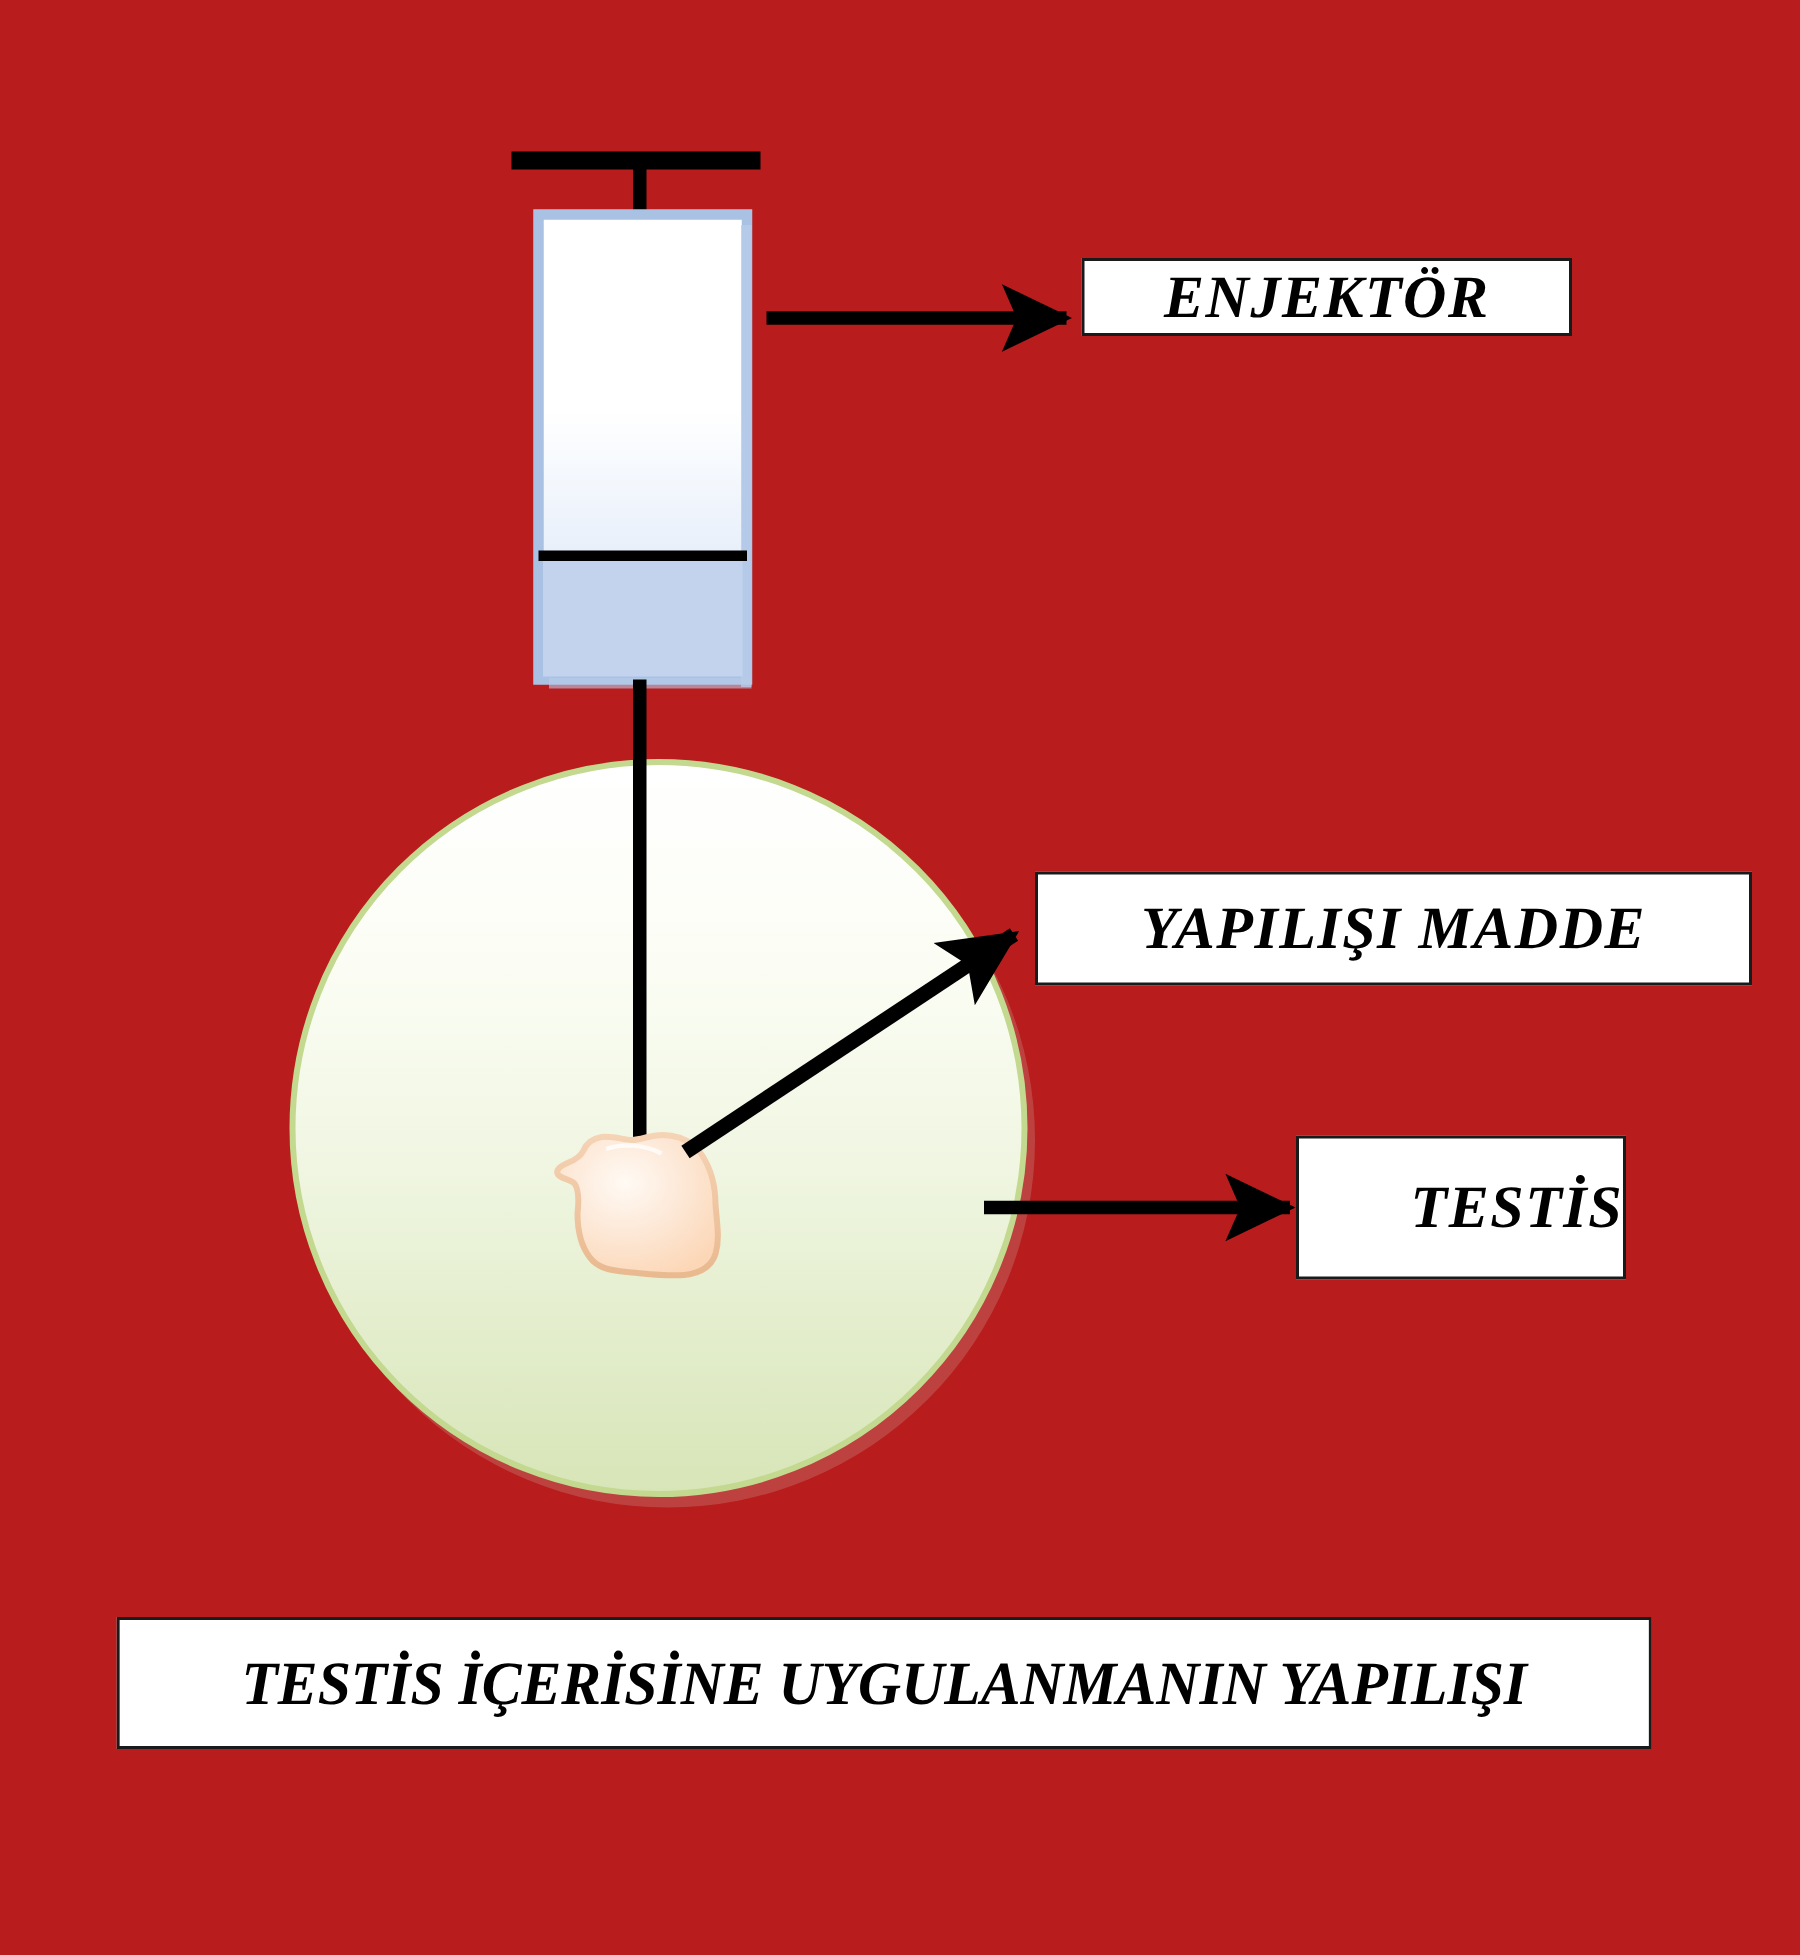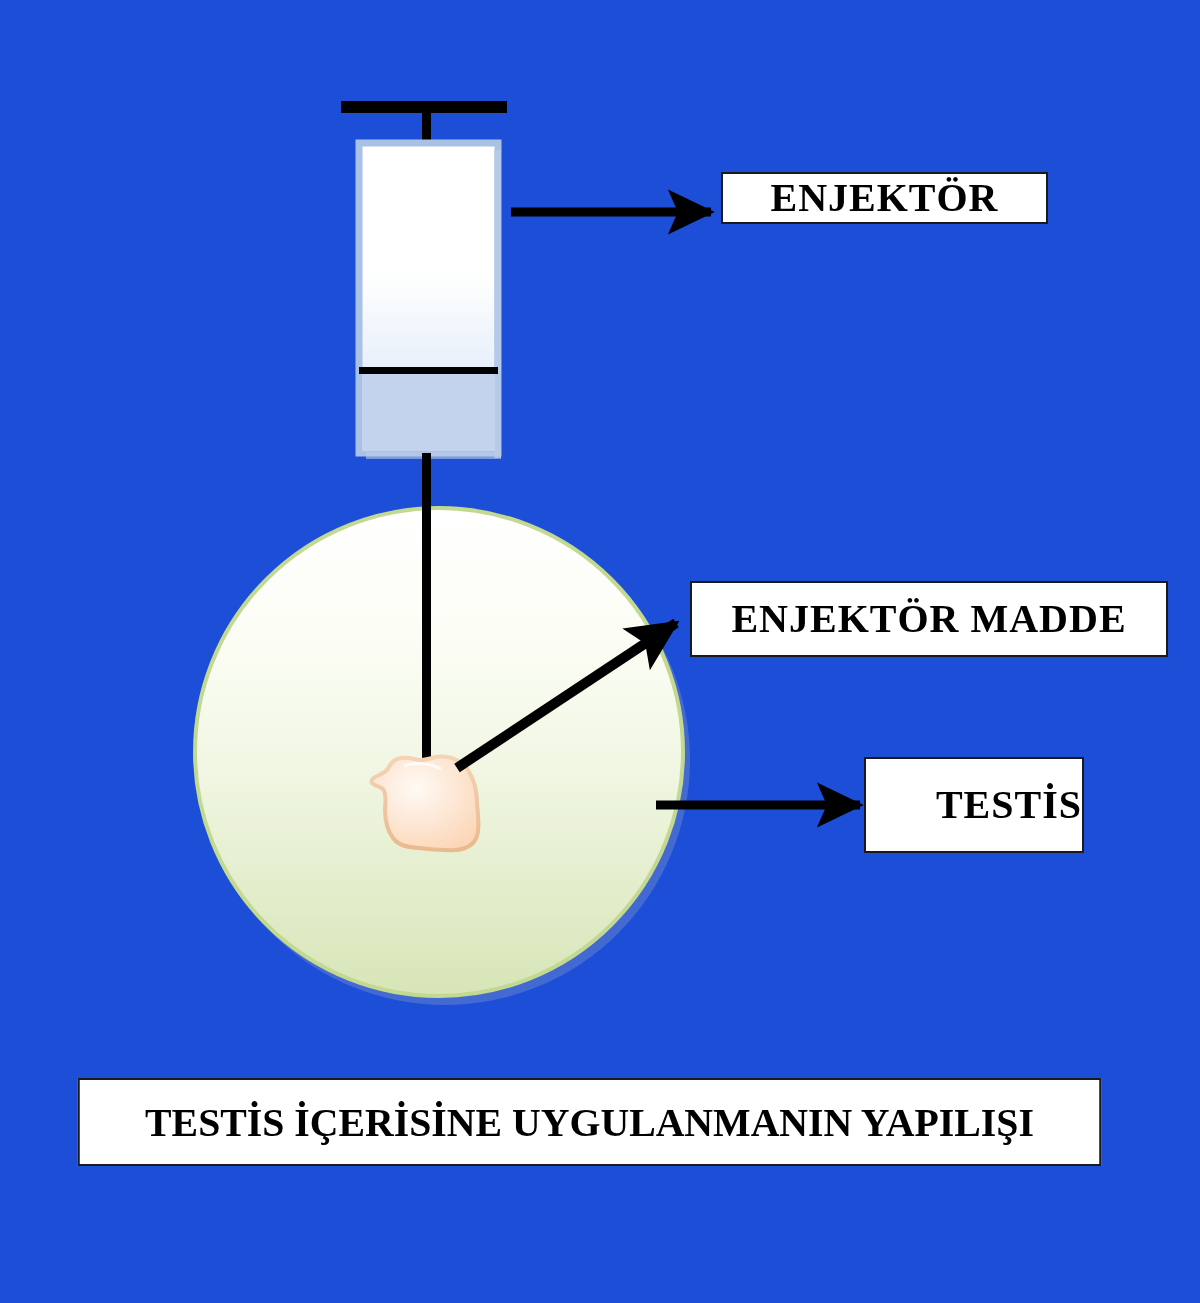--- a/index.html
+++ b/index.html
@@ -7,22 +7,23 @@
     padding: 0;
     background: #ffffff;
   }
   body {
     font-family: "Liberation Serif", "DejaVu Serif", serif;
   }
   #stage {
     position: relative;
     width: 1200px;
     height: 1303px;
-    background: #1d4ed8;
+    background: #b91c1c;
     overflow: hidden;
+    font-style: italic;
   }
   #svg-layer {
     position: absolute;
     left: 0;
     top: 0;
     width: 1200px;
     height: 1303px;
   }
 
   
@@ -160,21 +161,21 @@
     <line x1="457" y1="768" x2="676" y2="623" stroke="#000000" stroke-width="10" marker-end="url(#arrowHead)"></line>
 
     <line x1="656" y1="805" x2="860" y2="805" stroke="#000000" stroke-width="9" marker-end="url(#arrowHead)"></line>
   </svg>
 
   <div class="label-box" id="label-enjektor">
     <span>ENJEKTÖR</span>
   </div>
 
   <div class="label-box" id="label-kimyasal">
-    <span>ENJEKTÖR MADDE</span>
+    <span>YAPILIŞI MADDE</span>
   </div>
 
   <div class="label-box" id="label-testis">
     <span>TESTİS</span>
   </div>
 
   <div id="caption-box">
     <span>TESTİS İÇERİSİNE UYGULANMANIN YAPILIŞI</span>
   </div>
 

